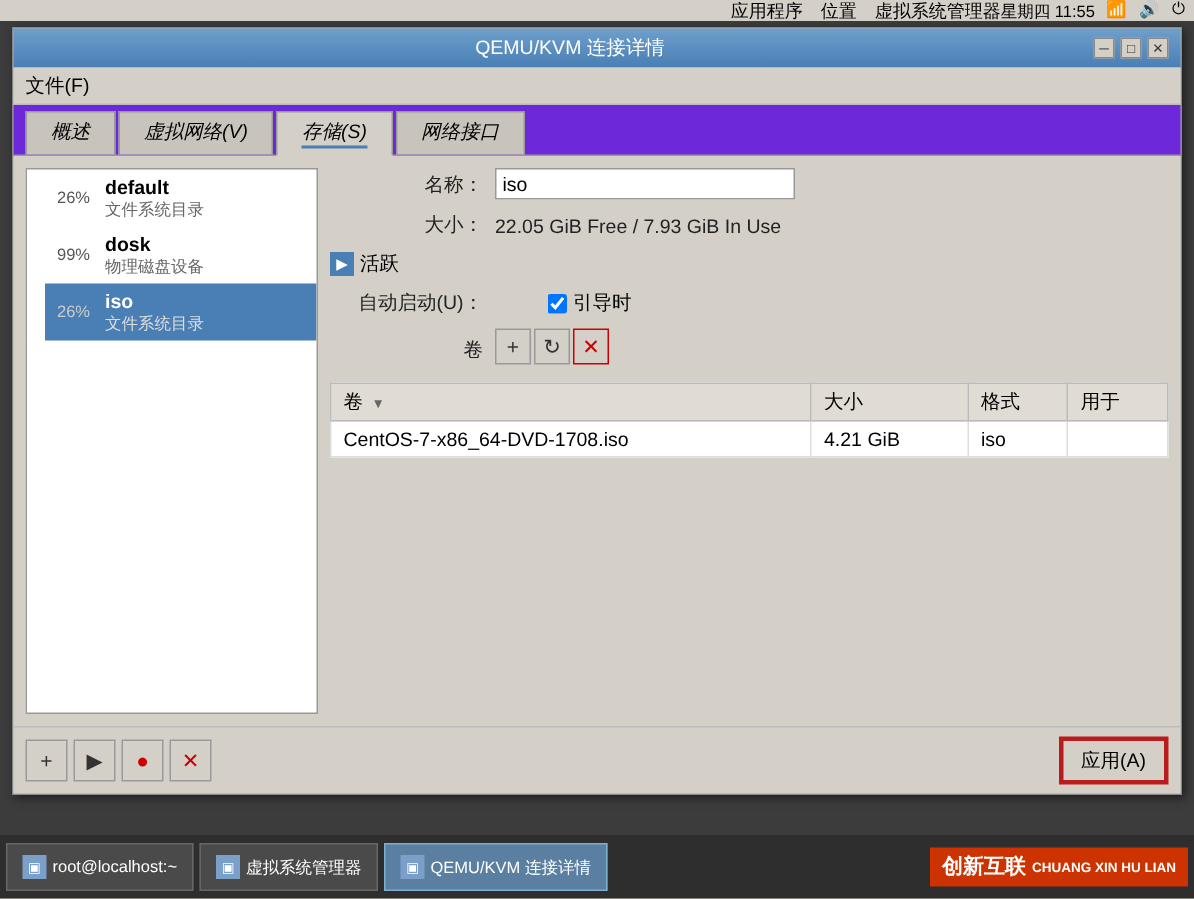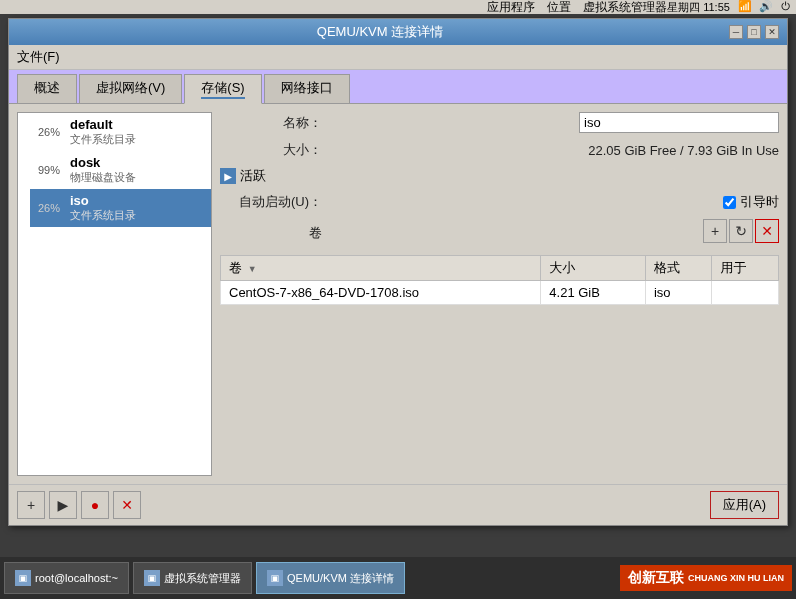--- a/index.html
+++ b/index.html
@@ -58,23 +58,24 @@
     .menu-bar {
       background: #d4d0c8;
       padding: 3px 8px;
       font-size: 13px;
       border-bottom: 1px solid #bbb;
     }
 
     
     .tabs {
       display: flex;
-      background: #c4b5fd;
+      background: #6d28d9;
       padding: 4px 8px 0;
       border-bottom: 1px solid #999;
+      font-style: italic;
     }
     .tab {
       padding: 4px 16px;
       border: 1px solid #999;
       border-bottom: none;
       background: #c8c4bc;
       cursor: pointer;
       margin-right: 2px;
       font-size: 13px;
     }
@@ -129,21 +130,20 @@
     
     .detail-panel {
       flex: 1;
       background: #d4d0c8;
     }
 
     .field-row {
       display: flex;
       align-items: center;
       margin-bottom: 8px;
-      justify-content: space-between;
     }
     .field-label {
       width: 110px;
       text-align: right;
       padding-right: 8px;
       font-size: 13px;
       color: #222;
     }
     .field-value {
       font-size: 13px;
@@ -233,21 +233,21 @@
       background: #d4d0c8;
       cursor: pointer;
       display: flex; align-items: center; justify-content: center;
       font-size: 14px;
       color: #333;
     }
     .bottom-btn.record { color: #cc0000; }
     .bottom-btn.stop-red { color: #cc0000; }
     .apply-btn {
       padding: 4px 12px;
-      border: 1px solid #b91c1c;
+      border: 3px solid #b91c1c;
       background: #d4d0c8;
       cursor: pointer;
       font-size: 13px;
     }
 
     
     .taskbar {
       position: fixed;
       bottom: 0;
       left: 0;

